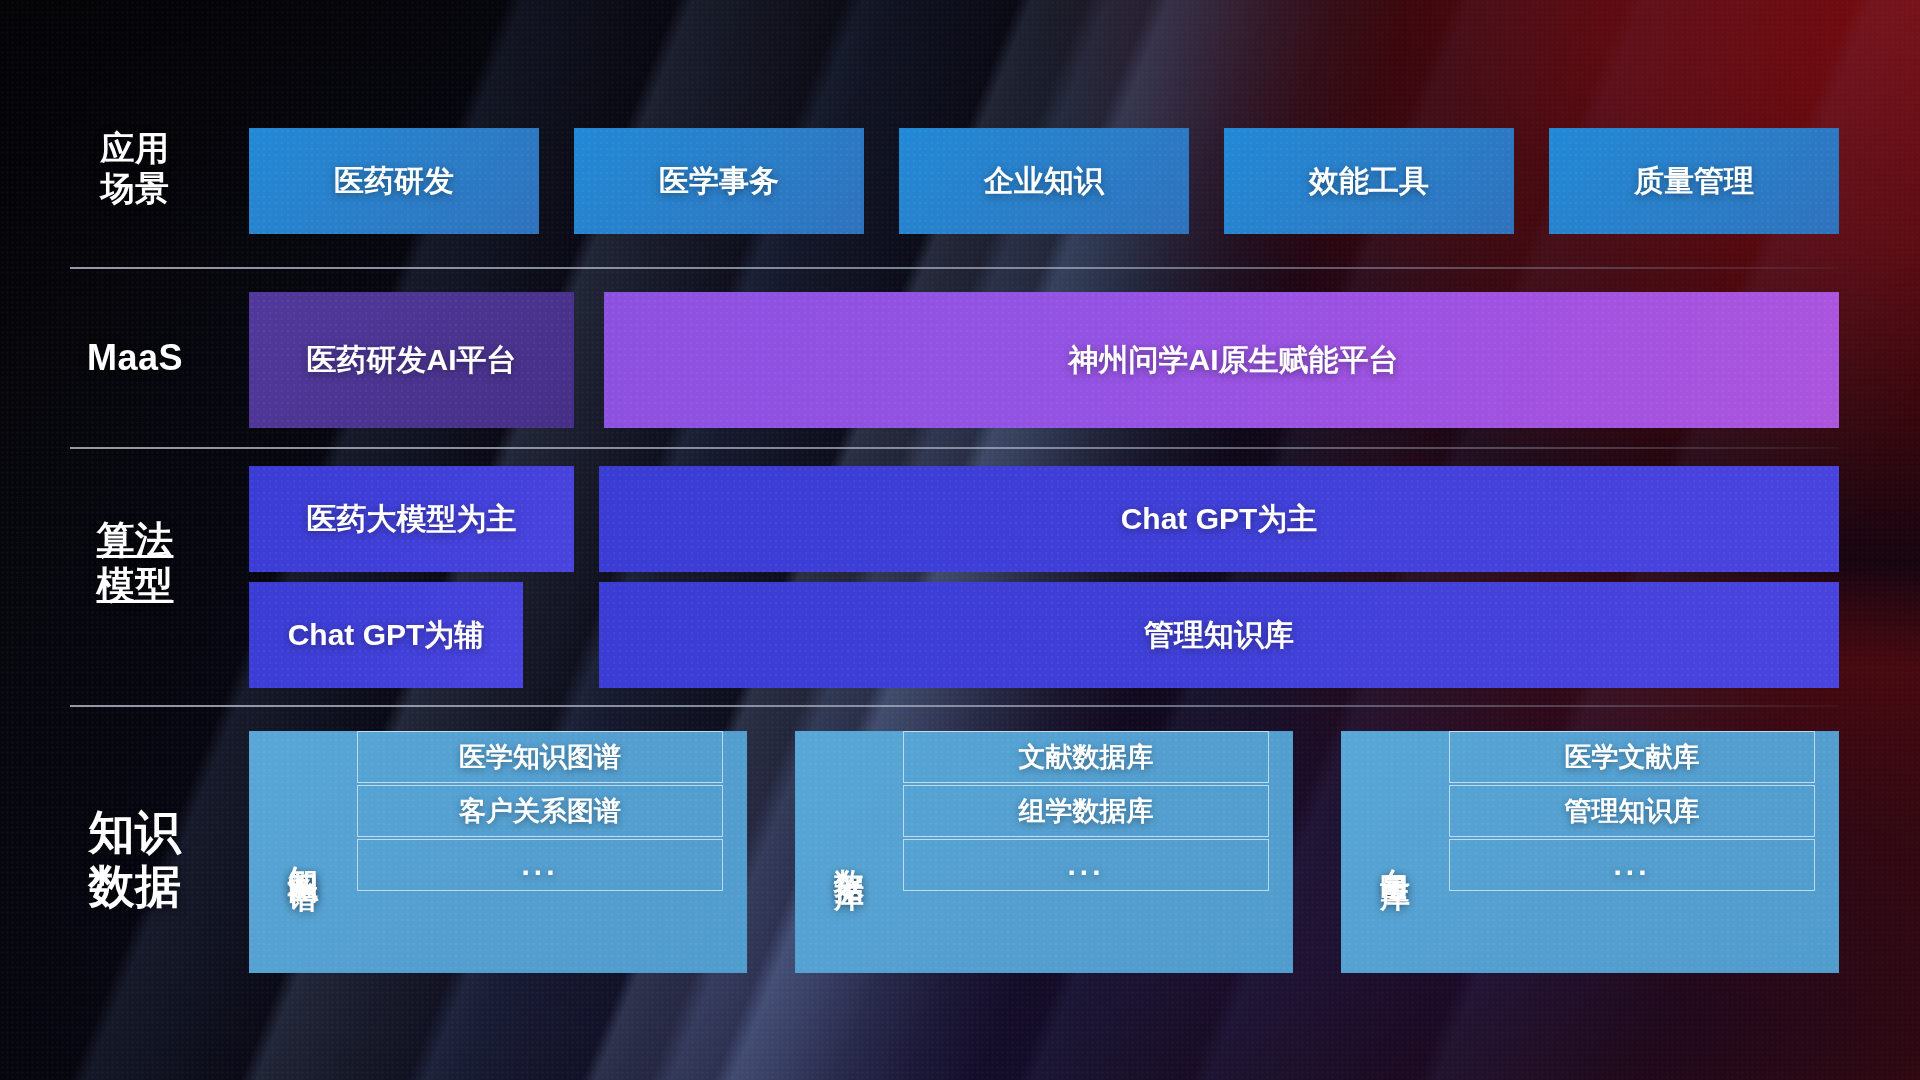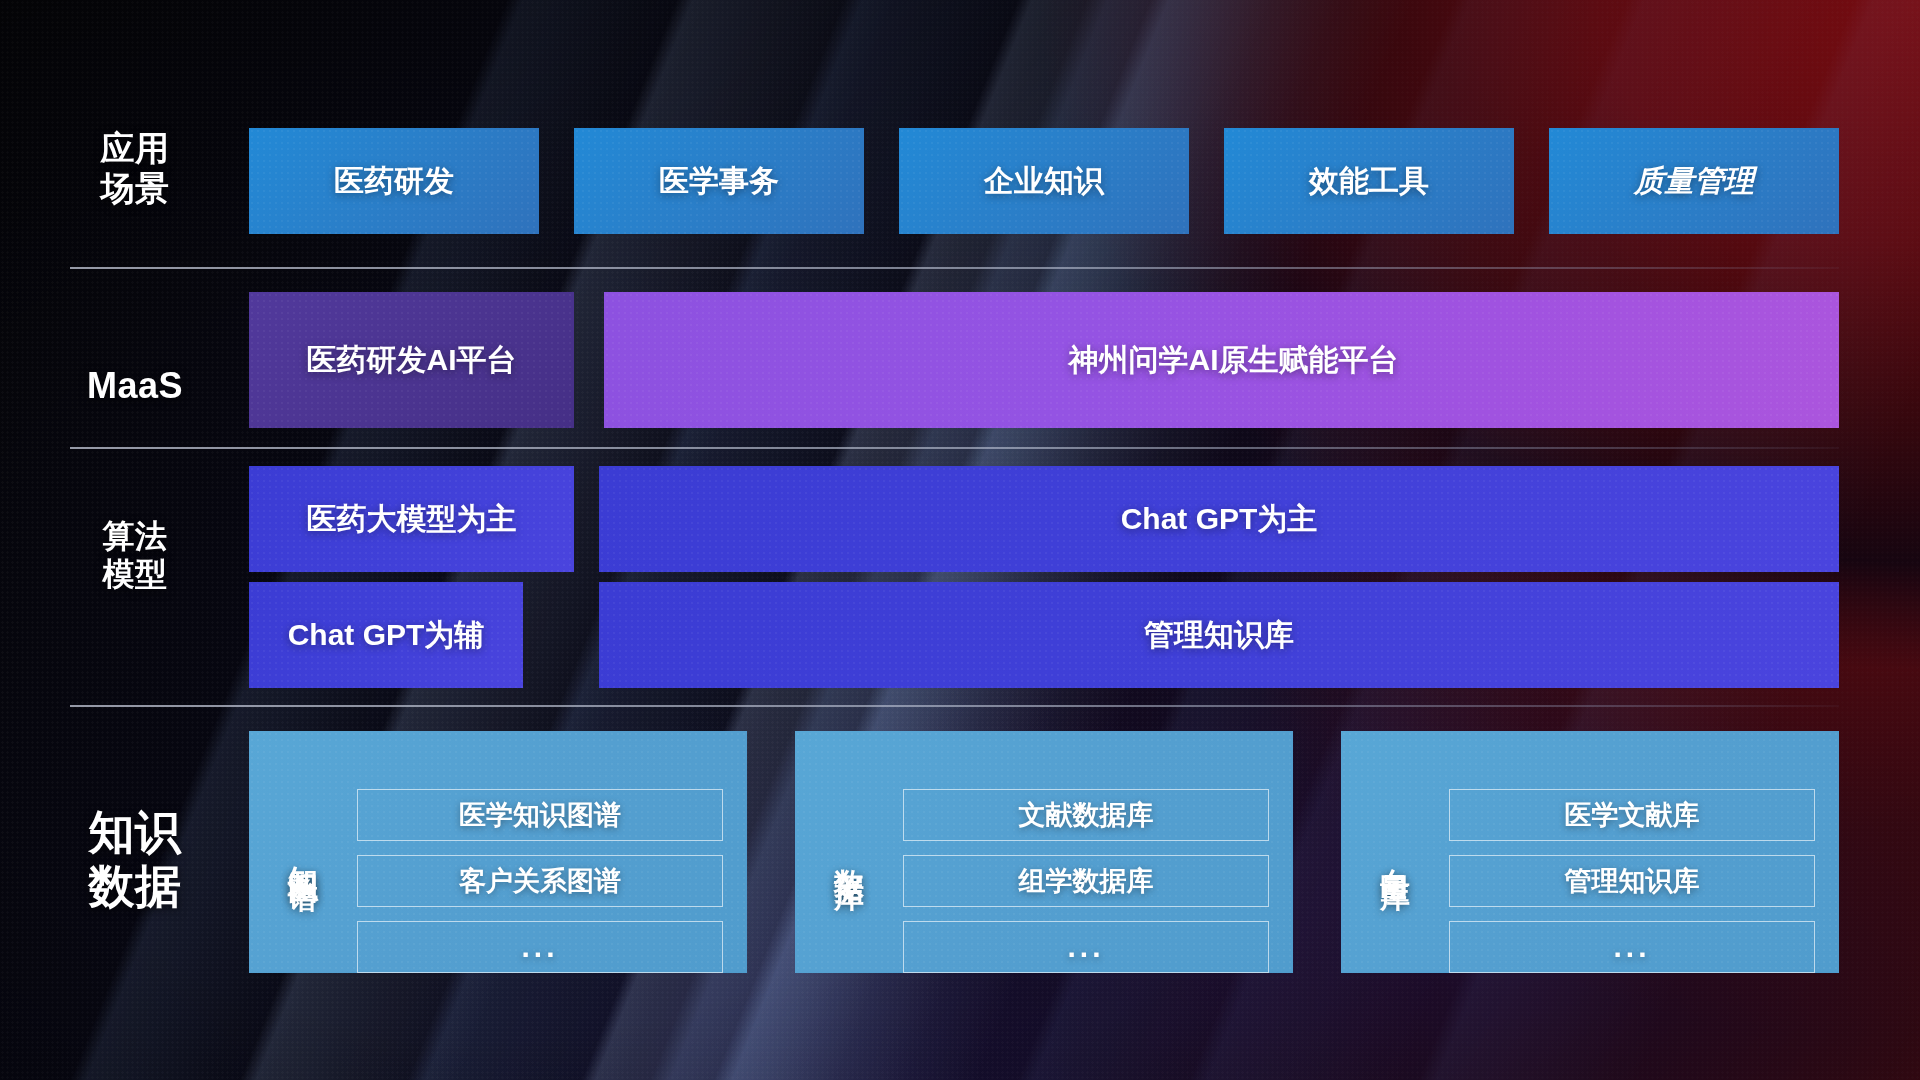--- a/index.html
+++ b/index.html
@@ -116,22 +116,22 @@
     writing-mode:vertical-rl;
     text-orientation:upright;
     letter-spacing:5px;
     line-height:1;
     text-shadow:0 2px 8px rgba(0,0,0,.35);
   }
   .kgroup-items {
     position:relative; z-index:2;
     flex:1;
     display:flex; flex-direction:column;
-    justify-content:flex-end;
-    gap:14px;
+    justify-content:flex-start;
+    gap:2px;
   }
   .kitem {
     display:flex; align-items:center; justify-content:center;
     border:1.5px solid rgba(255,255,255,.62);
     color:#fff; font-weight:bold; font-size:27px;
     height:52px;
     text-shadow:0 2px 7px rgba(0,0,0,.35);
   }
   .kitem.dots { font-size:30px; letter-spacing:4px; }
 </style>
@@ -154,38 +154,38 @@
   </div>
   <div class="box app-box" style="left:574px; top:128px; width:290px; height:106px;">
     <span>医学事务</span>
   </div>
   <div class="box app-box" style="left:899px; top:128px; width:290px; height:106px;">
     <span>企业知识</span>
   </div>
   <div class="box app-box" style="left:1224px; top:128px; width:290px; height:106px;">
     <span>效能工具</span>
   </div>
-  <div class="box app-box" style="left:1549px; top:128px; width:290px; height:106px;font-style:italic;">
+  <div class="box app-box" style="left:1549px; top:128px; width:290px; height:106px;">
     <span>质量管理</span>
   </div>
 
   <div class="divider" style="left:70px; top:267px; width:1769px;"></div>
 
-  <div class="row-label" style="left:70px; top:337px; width:130px; font-size:36px;margin-top:28px;">MaaS</div>
+  <div class="row-label" style="left:70px; top:337px; width:130px; font-size:36px;">MaaS</div>
 
   <div class="box maas-dark" style="left:249px; top:292px; width:325px; height:136px;">
     <span>医药研发AI平台</span>
   </div>
   <div class="box maas-bright" style="left:604px; top:292px; width:1235px; height:136px;padding-left:24px;">
     <span>神州问学AI原生赋能平台</span>
   </div>
 
   <div class="divider" style="left:70px; top:447px; width:1769px;"></div>
 
-  <div class="row-label" style="left:70px; top:518px; width:130px; font-size:32px;">算法
+  <div class="row-label" style="left:70px; top:518px; width:130px; font-size:38px;text-decoration:underline;">算法
 模型</div>
 
   <div class="box algo-box" style="left:249px; top:466px; width:325px; height:106px;">
     <span>医药大模型为主</span>
   </div>
   <div class="box algo-box" style="left:599px; top:466px; width:1240px; height:106px;">
     <span>Chat GPT为主</span>
   </div>
 
   <div class="box algo-box" style="left:249px; top:582px; width:274px; height:106px;">

